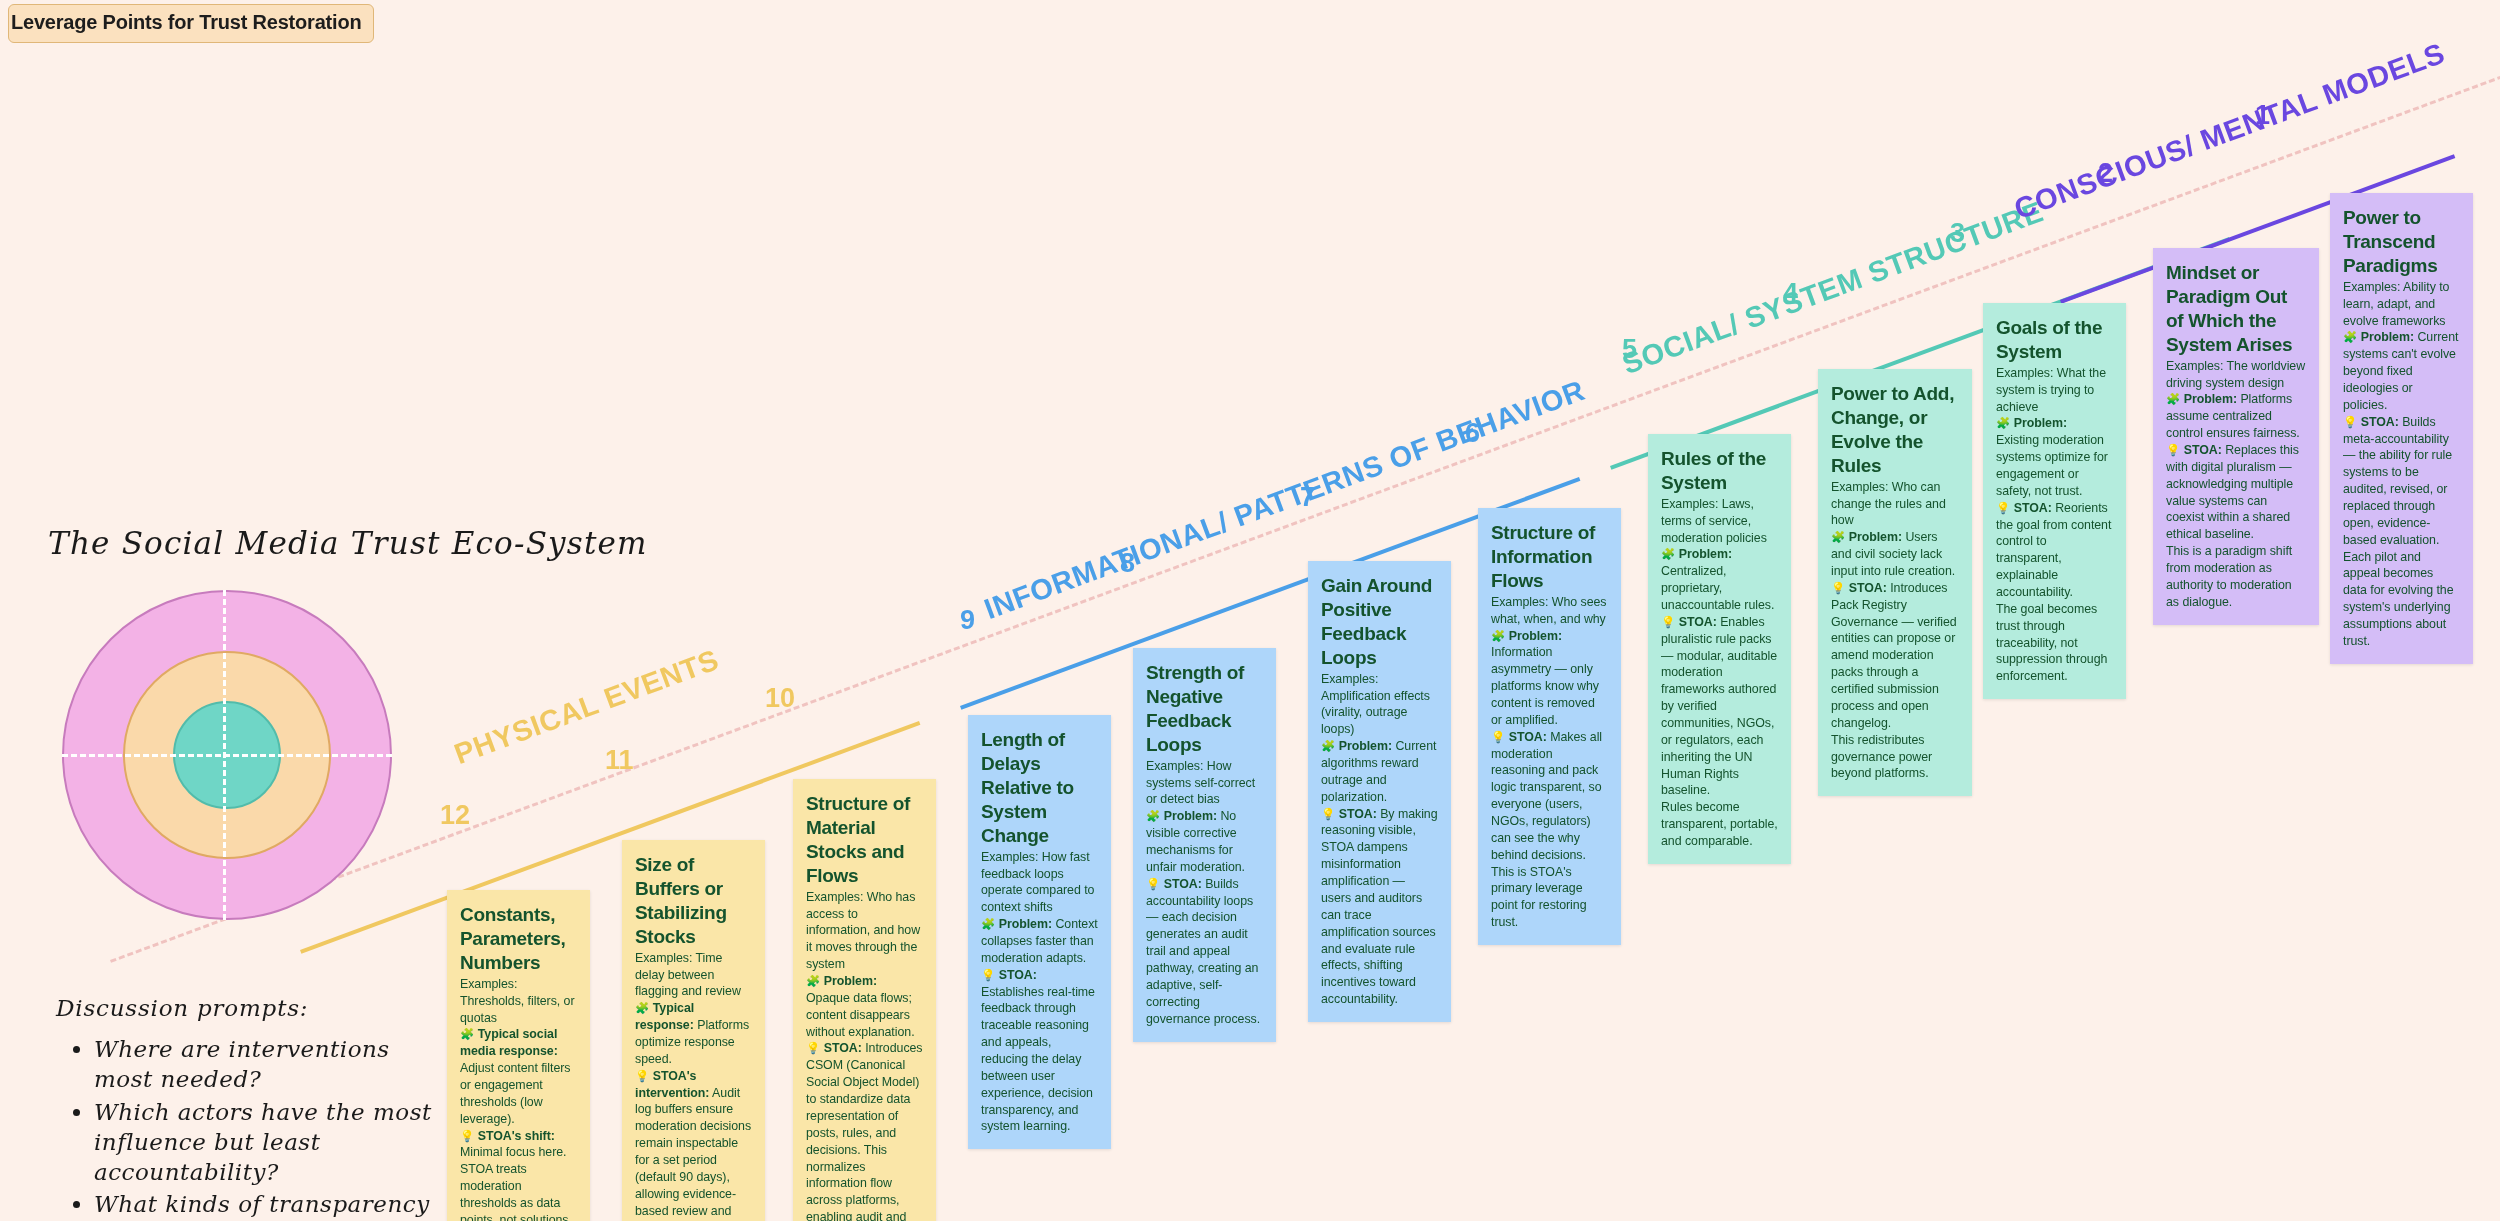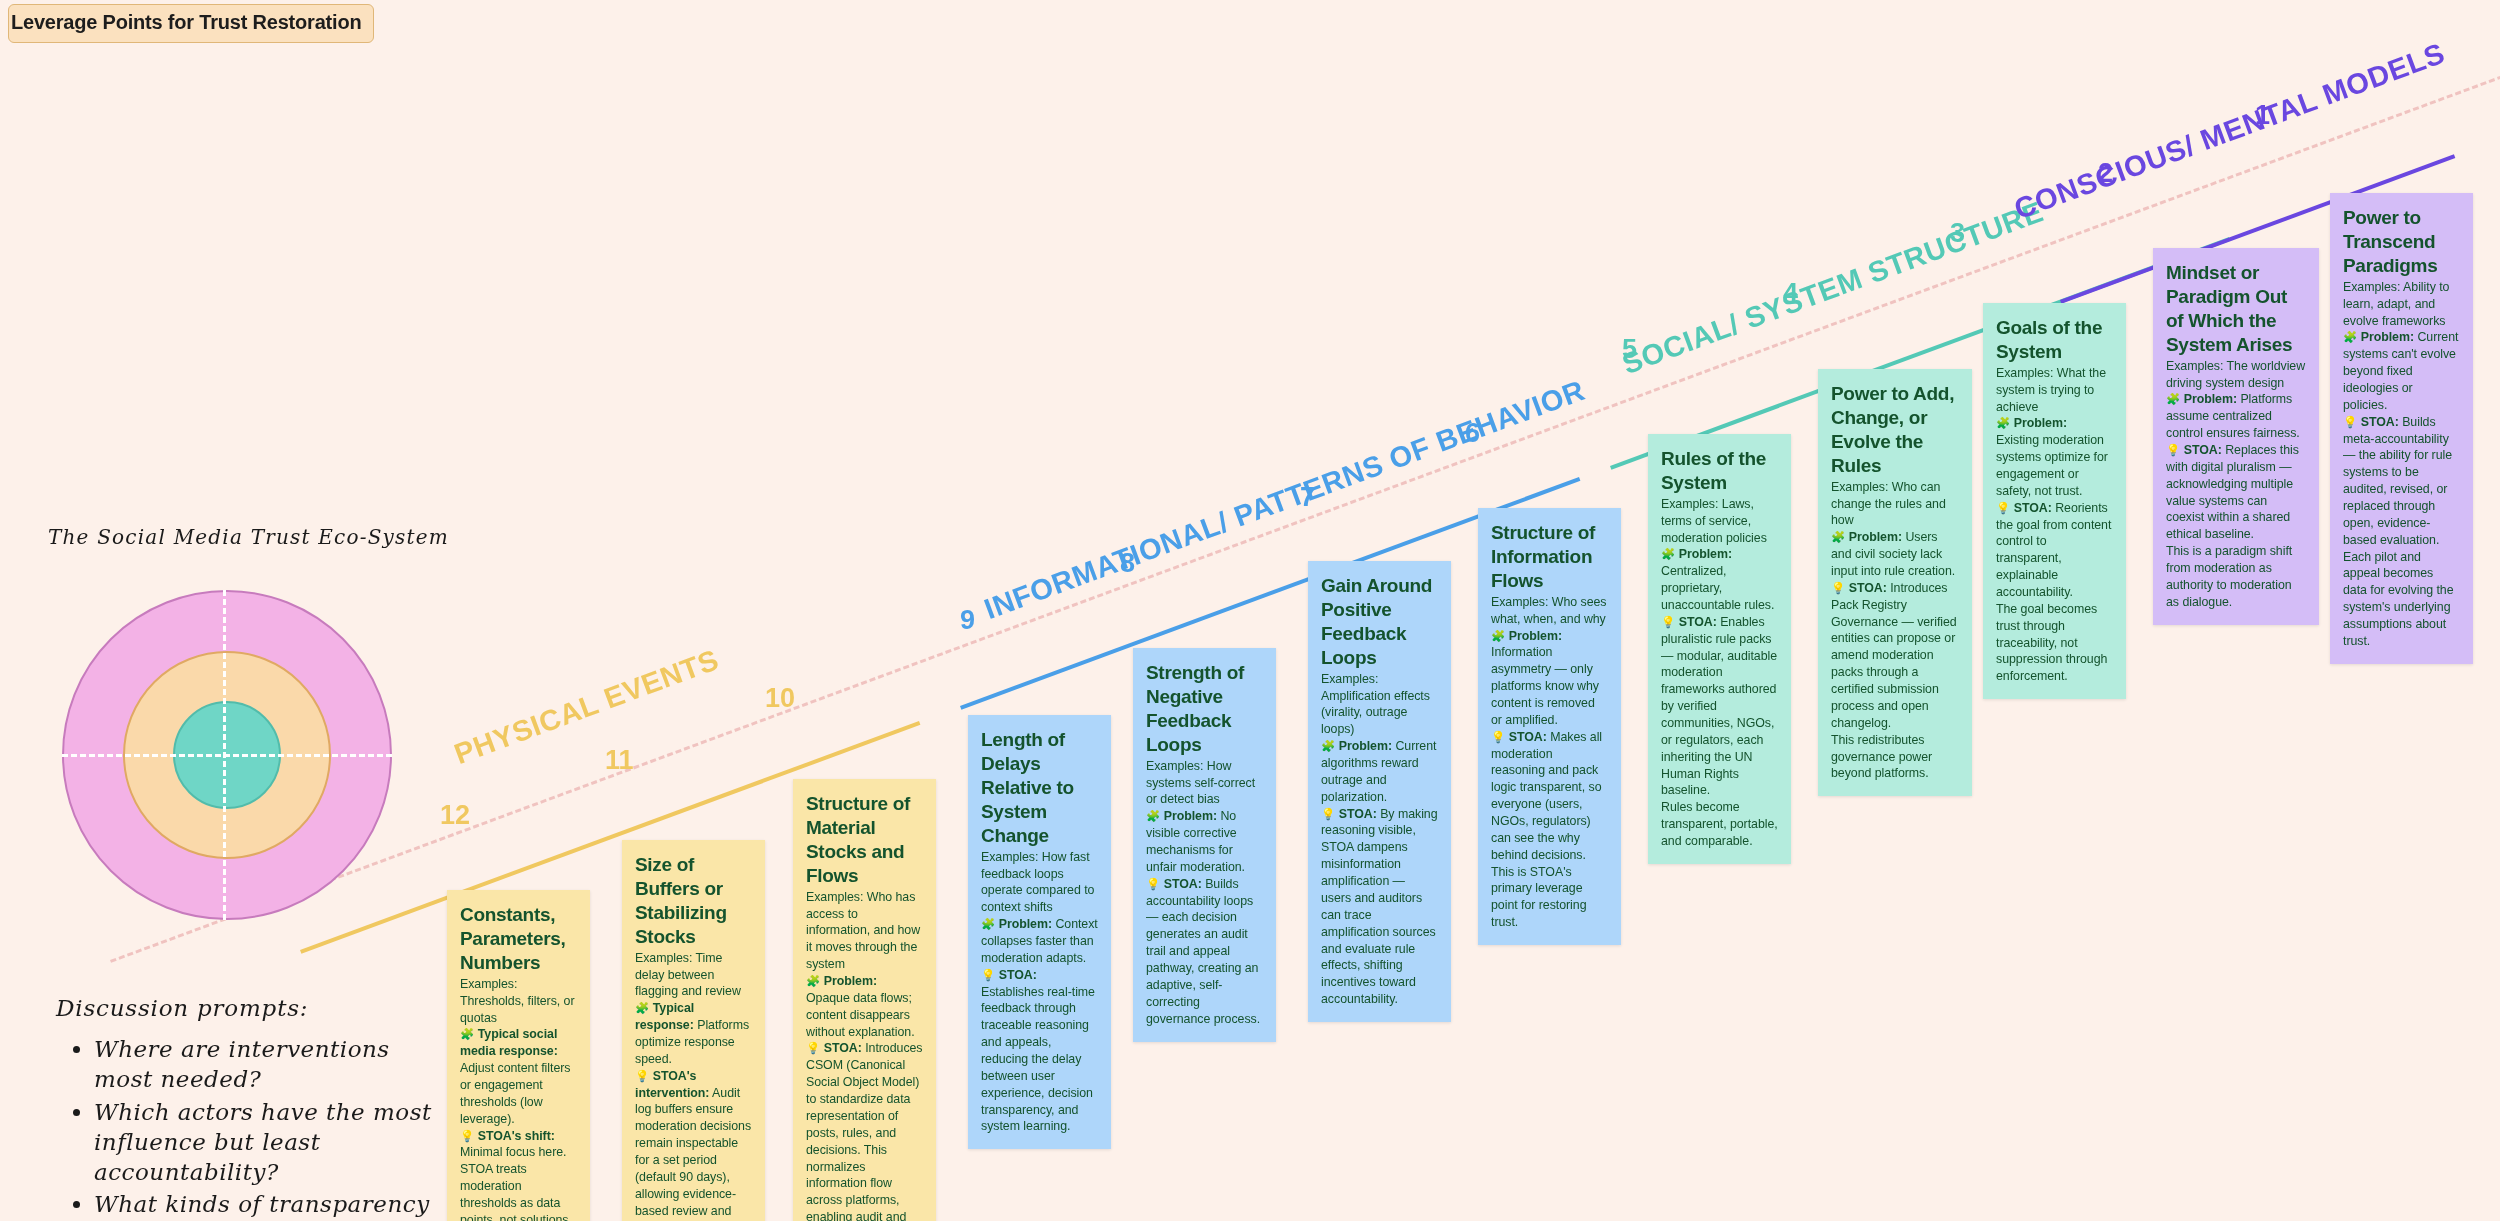--- a/index.html
+++ b/index.html
@@ -21,21 +21,21 @@
   }
 
   
   .hand {
     font-family: "DejaVu Serif", serif;
     font-style: italic;
     color: #1a1a1a;
   }
   .eco-title {
     position: absolute; left: 48px; top: 525px;
-    font-size: 20px; letter-spacing: 1.2px;
+    font-size: 31px; letter-spacing: 1.2px;
   }
   .prompts-title {
     position: absolute; left: 56px; top: 995px;
     font-size: 23px; letter-spacing: 0.8px;
   }
   .prompts-list {
     position: absolute; left: 72px; top: 1035px;
     width: 360px; font-size: 23px; line-height: 1.30;
     letter-spacing: 0.5px;
   }

